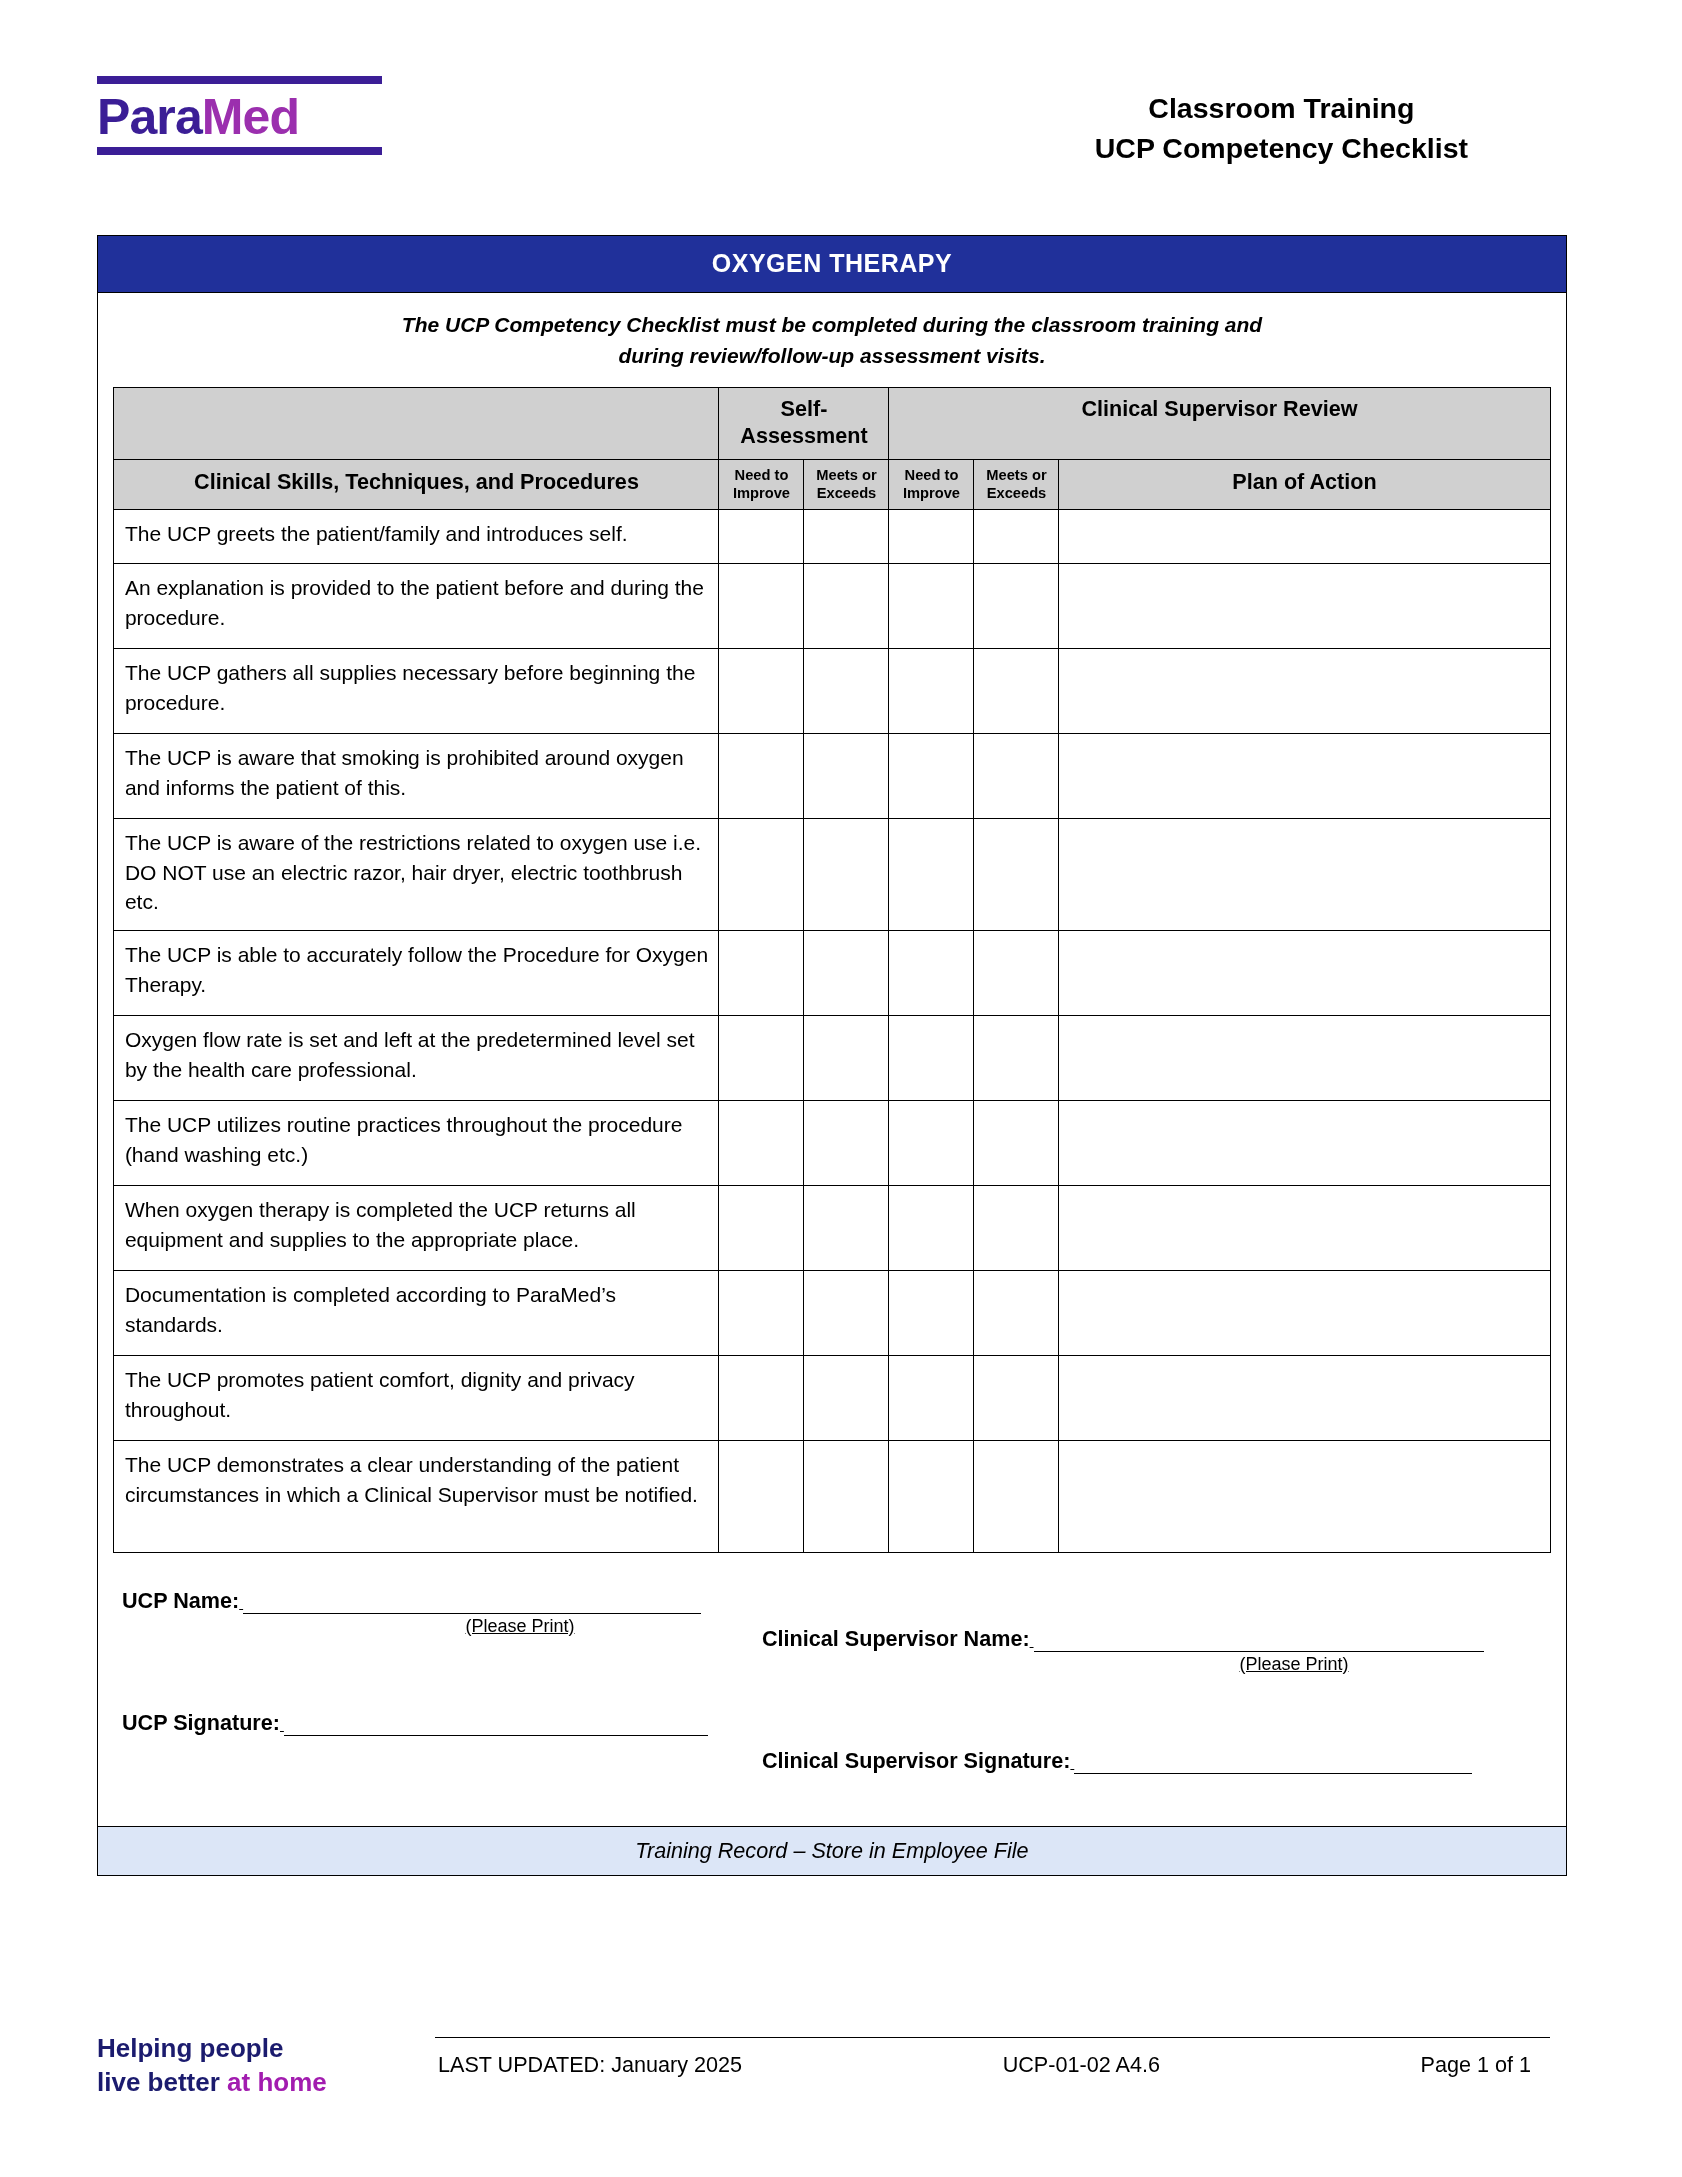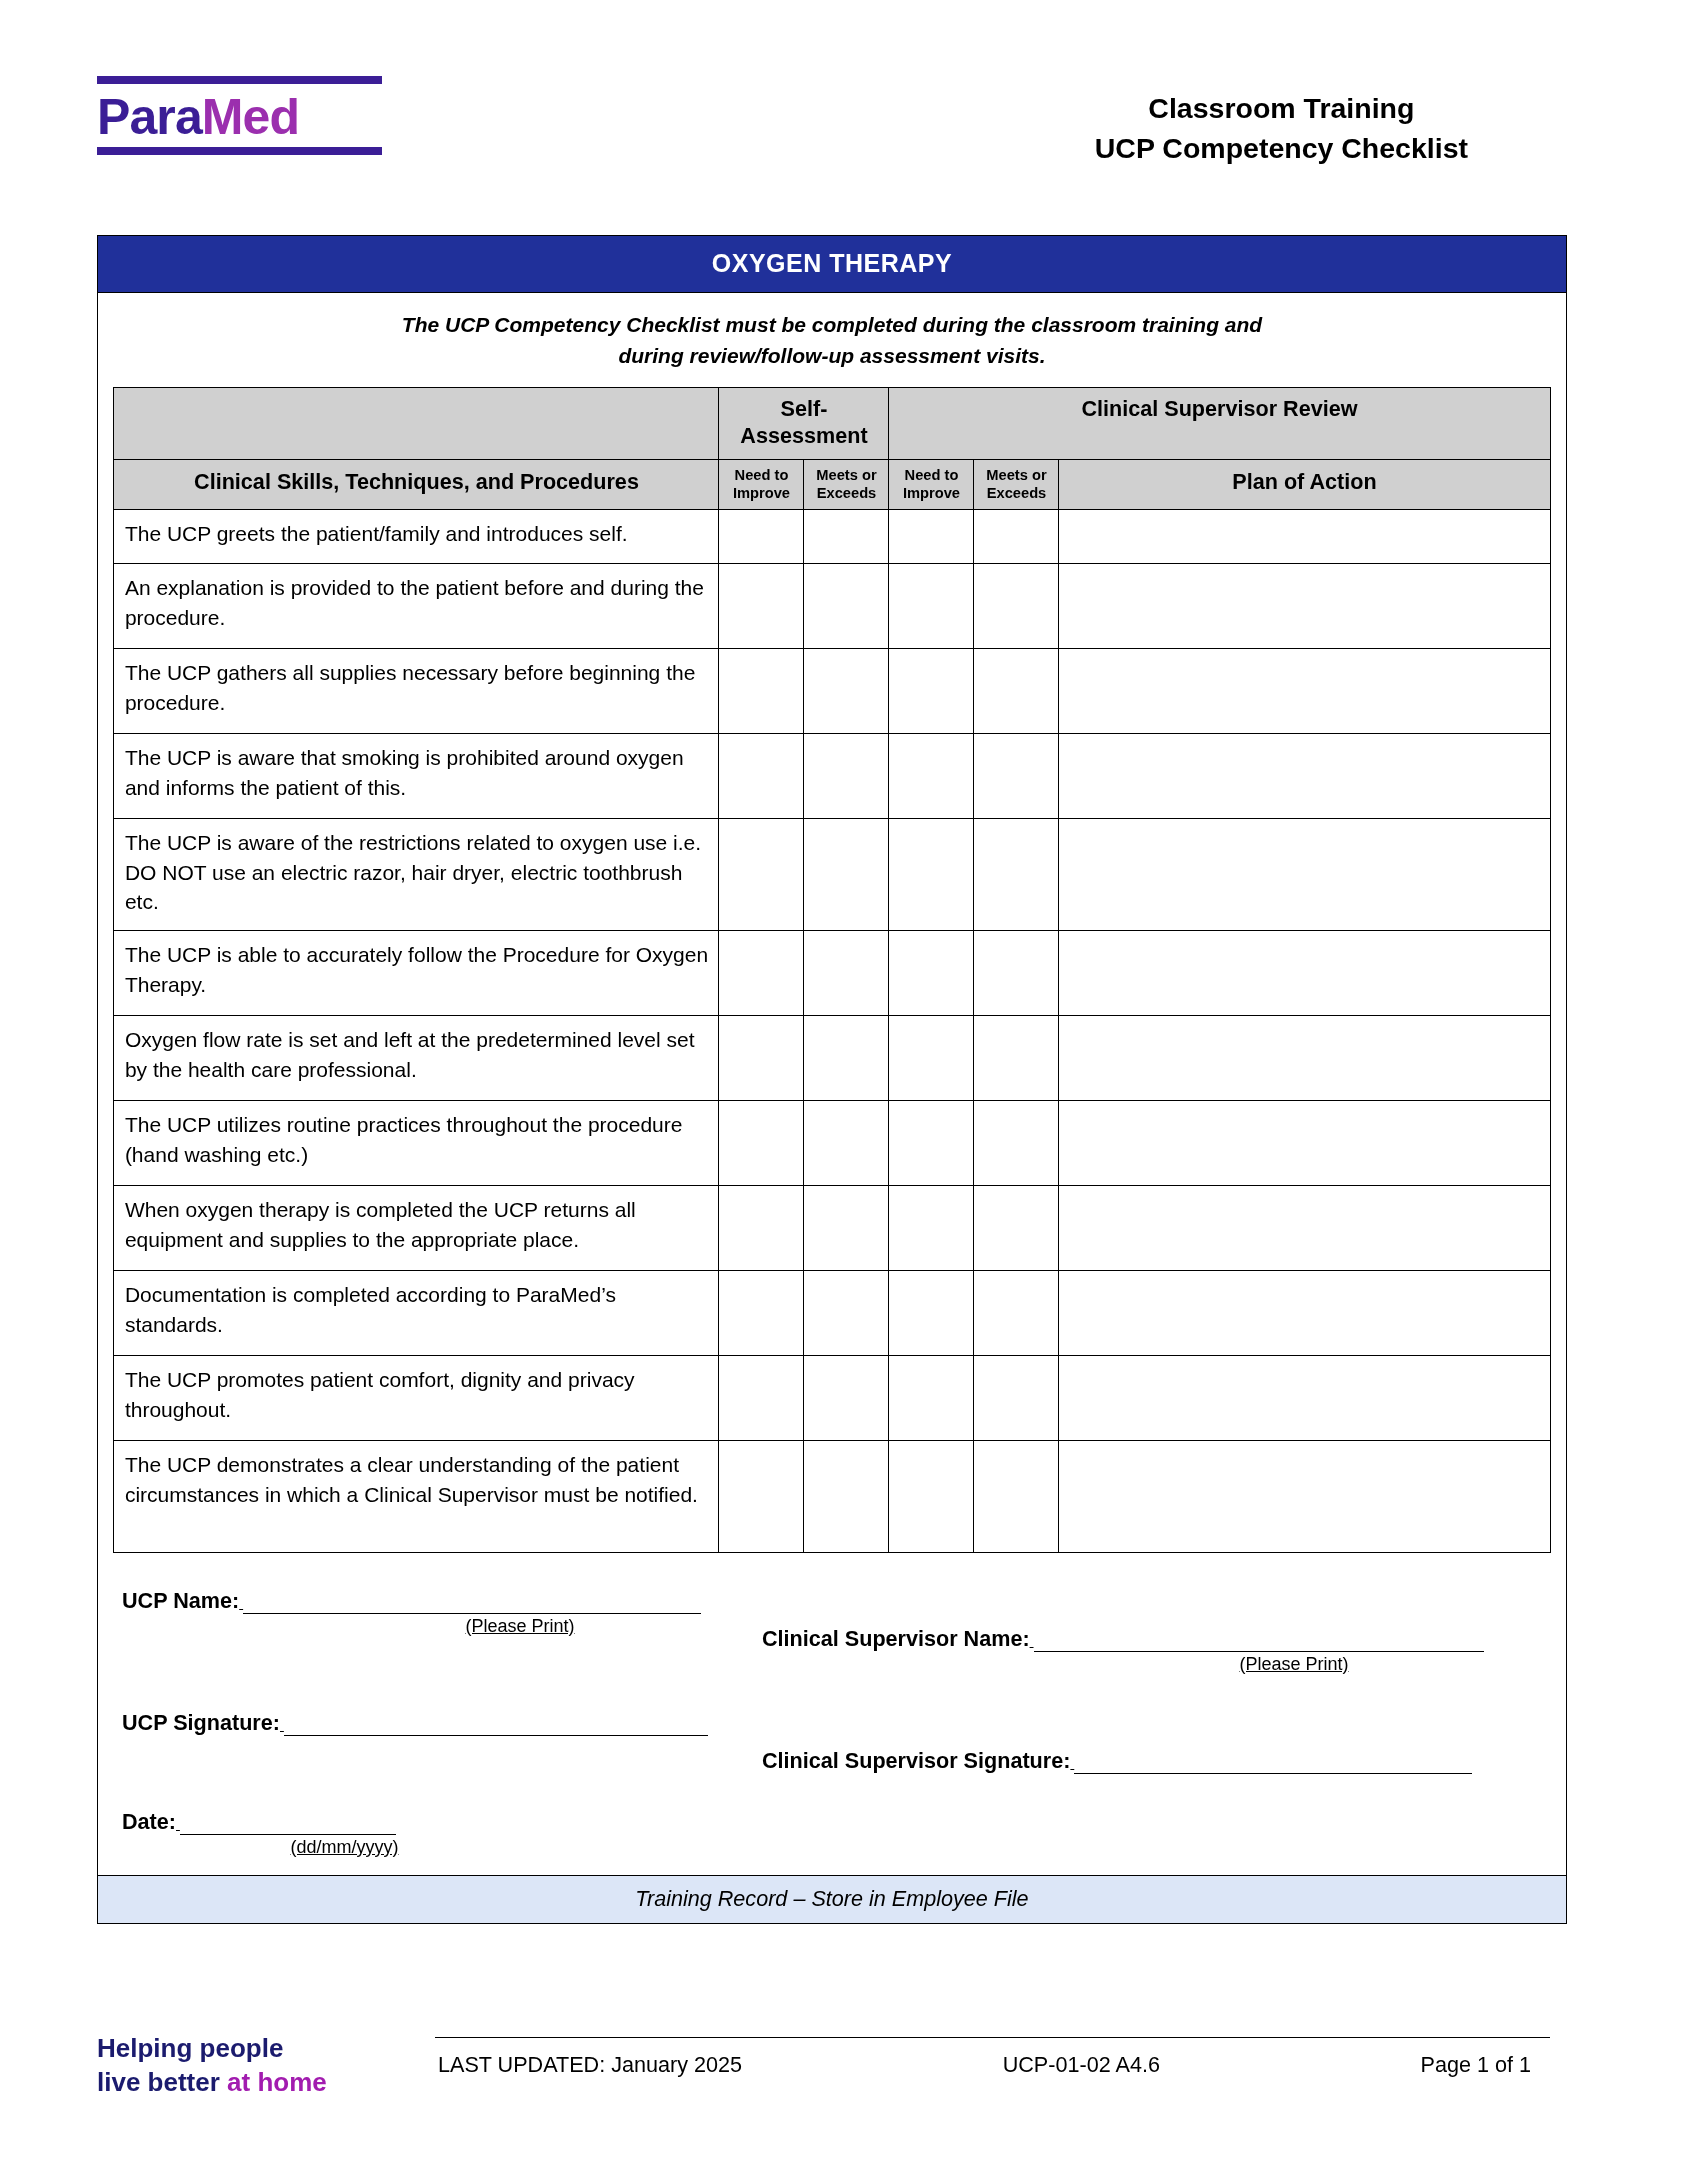--- a/index.html
+++ b/index.html
@@ -403,27 +403,20 @@
           <span class="sig-line" style="width:424px"></span>
         </div>
         <div class="sig-col right">
           <span class="sig-label">Clinical Supervisor Signature:</span>
           <span class="sig-line" style="width:398px"></span>
         </div>
       </div>
 
       <div class="sig-gap"></div>
 
-      <div class="sig-row">
-        <div class="sig-col left">
-          <span class="sig-label">Date:</span>
-          <span class="sig-line" style="width:216px"></span>
-          <div class="sig-sub" style="width:285px; margin-left:80px;">(dd/mm/yyyy)</div>
-        </div>
-      </div>
 
     </div>
 
     <div class="record-bar">Training Record – Store in Employee File</div>
   </div>
 
   <div class="footer">
     <div class="tagline">
       <div>Helping people</div>
       <div><span>live better </span><span class="accent">at home</span></div>

